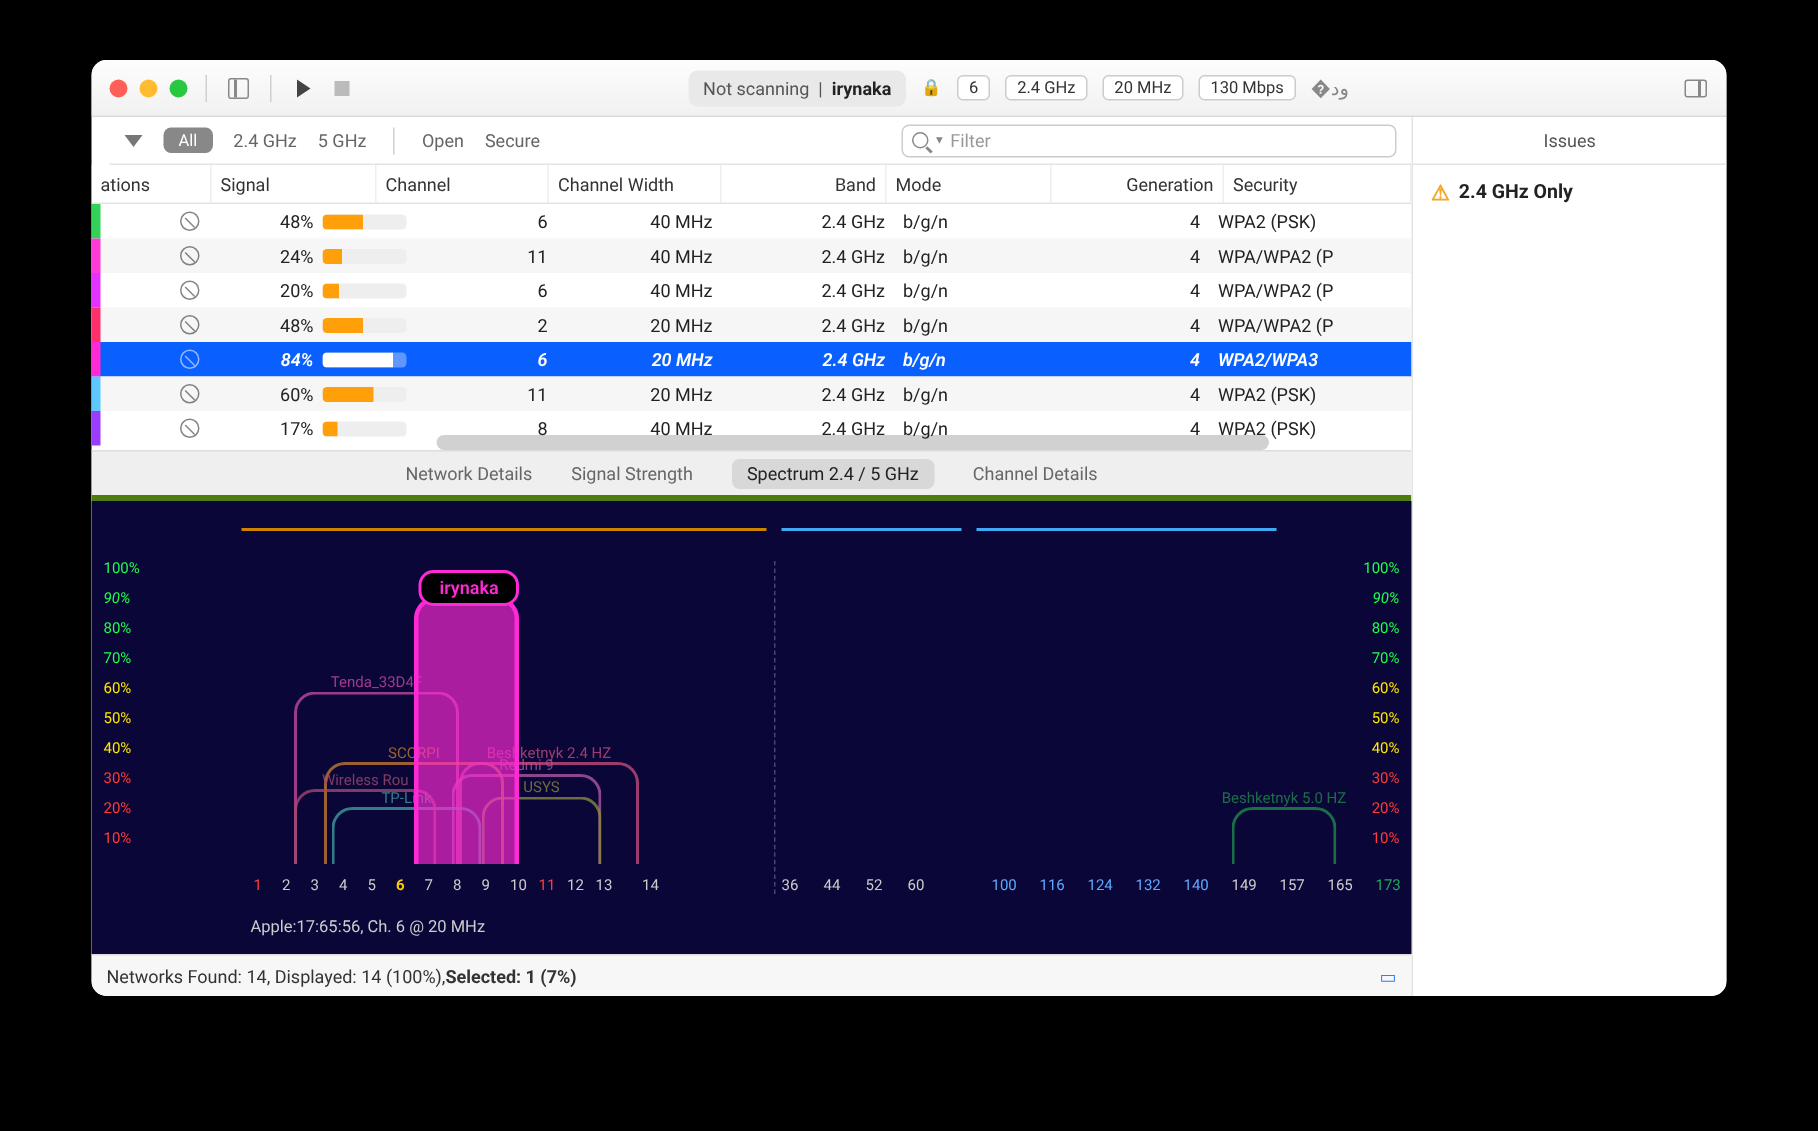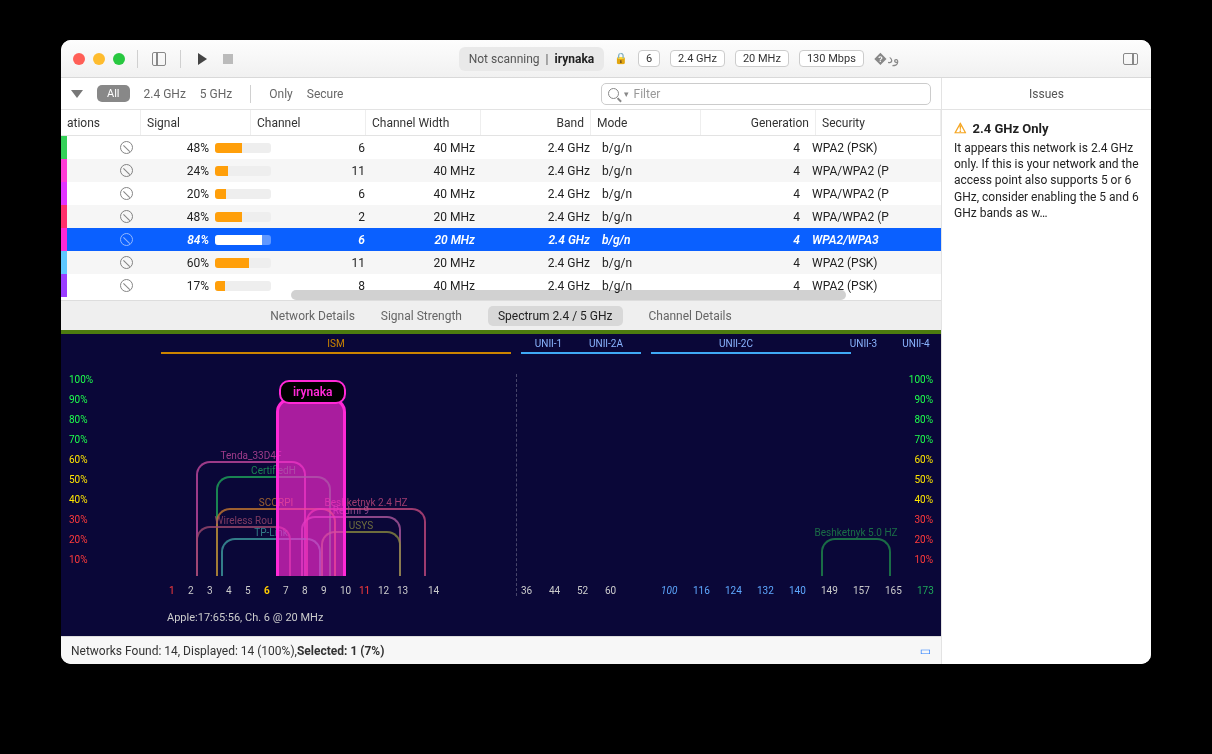--- a/index.html
+++ b/index.html
@@ -14,21 +14,21 @@
   .vsep{width:1px;height:18px;background:#d0d0d0;margin:0 4px;}
   .tb-btn{width:18px;height:18px;display:flex;align-items:center;justify-content:center;color:#555;}
   .play{width:0;height:0;border-left:9px solid #444;border-top:6px solid transparent;border-bottom:6px solid transparent;}
   .stop{width:10px;height:10px;background:#bbb;}
   .titlecenter{flex:1;display:flex;justify-content:center;align-items:center;gap:10px;}
   .addrbar{background:#e9e9e9;border-radius:6px;height:24px;display:flex;align-items:center;gap:6px;padding:0 10px;font-size:12px;color:#555;}
   .pill{background:#fff;border:1px solid #ccc;border-radius:4px;padding:1px 7px;font-size:11px;color:#333;}
   .content{display:flex;}
   .left{flex:1;display:flex;flex-direction:column;min-width:0;}
   .right{width:210px;border-left:1px solid #e3e3e3;background:#fff;}
-  .filterbar{height:32px;border-bottom:1px solid #e3e3e3;display:flex;align-items:center;padding:0 10px;gap:14px;font-size:12px;color:#666;}
+  .filterbar{height:32px;border-bottom:1px solid #e3e3e3;display:flex;align-items:center;padding:0 10px;gap:14px;font-size:12px;color:#666;margin-left:12px;}
   .seg{background:#888;color:#fff;border-radius:5px;padding:2px 10px;font-size:11px;}
   .search{margin-left:auto;width:330px;height:22px;border:1px solid #ccc;border-radius:5px;display:flex;align-items:center;padding:0 6px;gap:5px;color:#999;font-size:12px;}
   .headers{height:26px;background:#fff;border-bottom:1px solid #e3e3e3;display:flex;font-size:12px;color:#333;}
   .col{display:flex;align-items:center;padding:0 6px;border-right:1px solid #eee;}
   .c0{width:80px;}
   .c1{width:110px;justify-content:flex-start;}
   .c2{width:115px;}
   .c3{width:115px;}
   .c4{width:110px;justify-content:flex-end;}
   .c5{width:110px;}
@@ -53,21 +53,21 @@
   .ism{width:350px;text-align:center;color:#cc8400;}
   .u{color:#8ab4ff;width:80px;text-align:center;}
   .bandline{position:absolute;left:100px;top:18px;height:2px;}
   .bl1{width:350px;background:#cc8400;}
   .bl2{left:460px;width:120px;background:#3fa9f5;top:18px;height:2px;position:absolute;}
   .bl3{left:590px;width:200px;background:#3fa9f5;top:18px;height:2px;position:absolute;}
   .yaxis{position:absolute;top:40px;left:8px;font-size:10px;}
   .yaxis div{height:20px;}
   .yaxisR{position:absolute;top:40px;right:8px;font-size:10px;text-align:right;}
   .yaxisR div{height:20px;}
-  .p100{color:#1fff4d;}.p90{color:#1fff4d;}.p80{color:#1fff4d;}.p70{color:#1fff4d;}.p60{color:#ffe600;}.p50{color:#ffe600;}.p40{color:#ffe600;}.p30{color:#ff3b3b;}.p20{color:#ff3b3b;}.p10{color:#ff3b3b;}
+  .p100{color:#1fff4d;}.p90{color:#1fff4d;font-style:italic;}.p80{color:#1fff4d;}.p70{color:#1fff4d;}.p60{color:#ffe600;}.p50{color:#ffe600;}.p40{color:#ffe600;}.p30{color:#ff3b3b;}.p20{color:#ff3b3b;}.p10{color:#ff3b3b;}
   .plot{position:absolute;left:100px;right:40px;top:40px;bottom:60px;}
   .vdash{position:absolute;top:0;bottom:-20px;left:355px;border-left:1px dashed rgba(255,255,255,.25);}
   .curve{position:absolute;border:2px solid;border-bottom:none;border-radius:14px 14px 0 0;opacity:.78;}
   .curve span{position:absolute;top:-2px;left:50%;transform:translate(-50%,-100%);font-size:10px;white-space:nowrap;}
   .xch{position:absolute;bottom:40px;font-size:10px;color:#ccc;}
   .selbubble{position:absolute;background:#000;border:2px solid #ff29d6;border-radius:10px;padding:3px 12px;font-size:12px;font-weight:600;color:#ff29d6;pointer-events:none;}
   .apple{position:absolute;bottom:12px;left:100px;color:#ccc;font-size:11px;display:flex;align-items:flex-start;gap:6px;}
   .statusbar{height:28px;background:#f7f7f7;border-top:1px solid #ddd;display:flex;align-items:center;padding:0 10px;font-size:12px;color:#333;}
   .rtitle{height:32px;display:flex;align-items:center;justify-content:center;font-size:12px;color:#555;border-bottom:1px solid #e3e3e3;}
   .issue{padding:10px 12px;font-size:12px;color:#222;}
@@ -128,21 +128,21 @@
 
   <div class="content">
     <div class="left">
 
       <div class="filterbar">
         <div class="funnel"></div>
         <span class="seg">All</span>
         <span>2.4 GHz</span>
         <span>5 GHz</span>
         <div class="vsep"></div>
-        <span>Only</span>
+        <span>Open</span>
         <span>Secure</span>
         <div class="search">
           <div class="mag"></div>
           <span style="font-size:9px;color:#888">▾</span>
           <span>Filter</span>
         </div>
       </div>
 
       <div class="headers">
         <div class="col c0">ations</div>
@@ -272,29 +272,20 @@
       </div>
 
       <div class="dtabs">
         <span class="dtab">Network Details</span>
         <span class="dtab">Signal Strength</span>
         <span class="dtab active">Spectrum 2.4 / 5 GHz</span>
         <span class="dtab">Channel Details</span>
       </div>
 
       <div class="spectrum">
-        <div class="bandlabels">
-          <div class="ism">ISM</div>
-          <div style="width:10px"></div>
-          <div class="u" style="width:55px">UNII-1</div>
-          <div class="u" style="width:60px">UNII-2A</div>
-          <div class="u" style="width:200px">UNII-2C</div>
-          <div class="u" style="width:55px">UNII-3</div>
-          <div class="u" style="width:50px">UNII-4</div>
-        </div>
         <div class="bandline bl1"></div>
         <div class="bl2"></div>
         <div class="bl3"></div>
 
         <div class="yaxis" id="yaxisL">
             <div class="p100">100%</div>
             <div class="p90">90%</div>
             <div class="p80">80%</div>
             <div class="p70">70%</div>
             <div class="p60">60%</div>
@@ -314,23 +305,20 @@
             <div class="p40">40%</div>
             <div class="p30">30%</div>
             <div class="p20">20%</div>
             <div class="p10">10%</div>
           </div>
 
         <div class="plot" id="plot">
           <div class="vdash"></div>
         <div class="curve" style="left: 35px; width: 110px; height: 115px; bottom: 0px; border-color: rgb(199, 74, 160);">
               <span style="color:#c74aa0">Tenda_33D4F</span>
-            </div>
-            <div class="curve" style="left: 55px; width: 115px; height: 100px; bottom: 0px; border-color: rgb(31, 168, 90);">
-              <span style="color:#1fa85a">CertifiedH</span>
             </div>
             <div class="curve" style="left: 55px; width: 120px; height: 68px; bottom: 0px; border-color: rgb(199, 122, 47);">
               <span style="color:#c77a2f">SCORPI</span>
             </div>
             <div class="curve" style="left: 140px; width: 100px; height: 60px; bottom: 0px; border-color: rgb(176, 90, 160);">
               <span style="color:#b05aa0">Redmi 9</span>
             </div>
             <div class="curve" style="left: 60px; width: 100px; height: 38px; bottom: 0px; border-color: rgb(63, 159, 160);">
               <span style="color:#3f9fa0">TP-Link</span>
             </div>
@@ -368,21 +356,21 @@
           <div class="xch" style="left: 260px; color: rgb(204, 204, 204);">9</div>
           <div class="xch" style="left: 279px; color: rgb(204, 204, 204);">10</div>
           <div class="xch" style="left: 298px; color: rgb(255, 59, 59);">11</div>
           <div class="xch" style="left: 317px; color: rgb(204, 204, 204);">12</div>
           <div class="xch" style="left: 336px; color: rgb(204, 204, 204);">13</div>
           <div class="xch" style="left: 367px; color: rgb(204, 204, 204);">14</div>
           <div class="xch" style="left: 460px; color: rgb(204, 204, 204);">36</div>
           <div class="xch" style="left: 488px; color: rgb(204, 204, 204);">44</div>
           <div class="xch" style="left: 516px; color: rgb(204, 204, 204);">52</div>
           <div class="xch" style="left: 544px; color: rgb(204, 204, 204);">60</div>
-          <div class="xch" style="left: 600px; color: rgb(94, 168, 255); font-style: italic;">100</div>
+          <div class="xch" style="left: 600px; color: rgb(94, 168, 255);">100</div>
           <div class="xch" style="left: 632px; color: rgb(94, 168, 255);">116</div>
           <div class="xch" style="left: 664px; color: rgb(94, 168, 255);">124</div>
           <div class="xch" style="left: 696px; color: rgb(94, 168, 255);">132</div>
           <div class="xch" style="left: 728px; color: rgb(94, 168, 255);">140</div>
           <div class="xch" style="left: 760px; color: rgb(204, 204, 204);">149</div>
           <div class="xch" style="left: 792px; color: rgb(204, 204, 204);">157</div>
           <div class="xch" style="left: 824px; color: rgb(204, 204, 204);">165</div>
           <div class="xch" style="left: 856px; color: rgb(31, 168, 90);">173</div>
         </div>
 
@@ -393,17 +381,16 @@
       </div>
     </div>
 
     <div class="right">
       <div class="rtitle">Issues</div>
       <div class="issue">
         <b>
             <span class="warn">⚠︎</span>
             <span>2.4 GHz Only</span>
           </b>
-        <div style="line-height:1.35">It appears this network is 2.4 GHz only. If this is your network and the access point also supports 5 or 6 GHz, consider enabling the 5 and 6 GHz bands as w…</div>
       </div>
     </div>
   </div>
 </div>
 
 </body></html>

